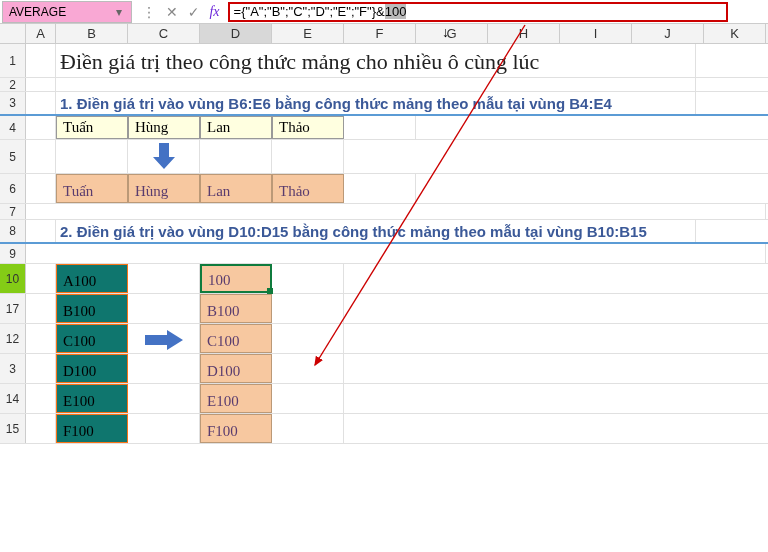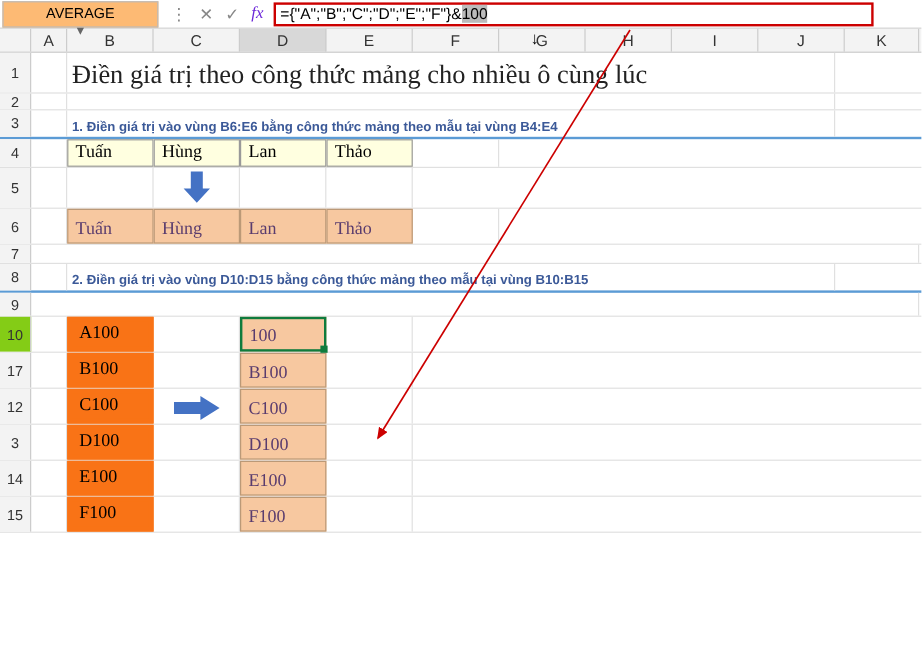--- a/index.html
+++ b/index.html
@@ -1,19 +1,19 @@
 <!DOCTYPE html>
 <html><head>
 <meta charset="utf-8">
 <style>
   * { box-sizing: border-box; margin: 0; padding: 0; }
   body { font-family: "Segoe UI", Arial, sans-serif; font-size: 13px; background: #fff; color: #000; width: 768px; height: 552px; overflow: hidden; position: relative; }
   
   .formula-row { display: flex; align-items: center; height: 24px; border-bottom: 1px solid #ccc; background: #fff; }
-  .name-box { width: 130px; height: 22px; border: 1px solid #bbb; padding: 2px 6px; font-size: 12px; display: flex; align-items: center; background: #fdba74; margin: 1px 2px; flex-direction: column; }
+  .name-box { width: 130px; height: 22px; border: 1px solid #bbb; padding: 2px 6px; font-size: 12px; display: flex; align-items: center; background: #f9a8d4; margin: 1px 2px; }
   .name-box-text { flex: 1; }
   .name-box-arrow { width: 12px; text-align: center; color: #666; }
   .fb-controls { display: flex; align-items: center; padding: 0 8px; gap: 10px; color: #888; }
   .fb-controls span { font-size: 14px; }
   .fb-fx { font-style: italic; font-family: Liberation Serif, serif; color: #6d28d9; }
   .formula-input { flex: 1; height: 20px; border: 2px solid #c00; padding: 1px 4px; font-size: 13px; display: flex; align-items: center; margin-right: 40px; }
   .formula-input .sel { background: #bbb; }
   
   .arrow-down { position: absolute; top: 24px; left: 442px; font-size: 14px; color: #000; }
   
@@ -26,25 +26,25 @@
   .row-h { width: 26px; background: #f3f3f3; border-right: 1px solid #ccc; text-align: center; font-size: 12px; color: #333; display: flex; align-items: center; justify-content: center; }
   .row-h.sel { background: #84cc16; }
   .cell { border-right: 1px solid #e0e0e0; padding: 2px 4px; display: flex; align-items: flex-end; overflow: visible; white-space: nowrap; }
   
   .r1 { height: 34px; }
   .r-normal { height: 24px; }
   .r-tall { height: 34px; }
   .r-med { height: 30px; }
   
   .title-text { font-size: 22px; font-family: "Times New Roman", serif; color: #222; }
-  .section-text { font-size: 11px; font-weight: bold; color: #3b5998; font-family: "Segoe UI", Arial, sans-serif; }
+  .section-text { font-size: 15px; font-weight: bold; color: #3b5998; font-family: "Segoe UI", Arial, sans-serif; }
   
   .name-cell { border: 1px solid #999; background: #ffffe0; padding: 2px 6px; font-family: "Times New Roman", serif; font-size: 15px; }
   .result-cell { border: 1px solid #b97; background: #f7c8a0; padding: 2px 6px; font-family: "Times New Roman", serif; font-size: 15px; color: #5a3c6e; }
-  .code-cell { border: 4px solid #f97316; background: #f97316; padding: 2px 6px; font-family: "Times New Roman", serif; font-size: 15px; }
+  .code-cell { border: 1px solid #f97316; background: #0f766e; padding: 2px 6px; font-family: "Times New Roman", serif; font-size: 15px; }
   .d-cell { border: 1px solid #b97; background: #f7c8a0; padding: 2px 6px; font-family: "Times New Roman", serif; font-size: 15px; color: #5a3c6e; }
   
   .hilite-row3 { border-bottom: 2px solid #5b9bd5; }
   .hilite-row8 { border-bottom: 2px solid #5b9bd5; }
   
   .active-cell { border: 2px solid #0f7b3d !important; position: relative; }
   .active-cell::after { content: ""; position: absolute; right: -3px; bottom: -3px; width: 6px; height: 6px; background: #0f7b3d; }
   
   .red-line { position: absolute; pointer-events: none; }
   

